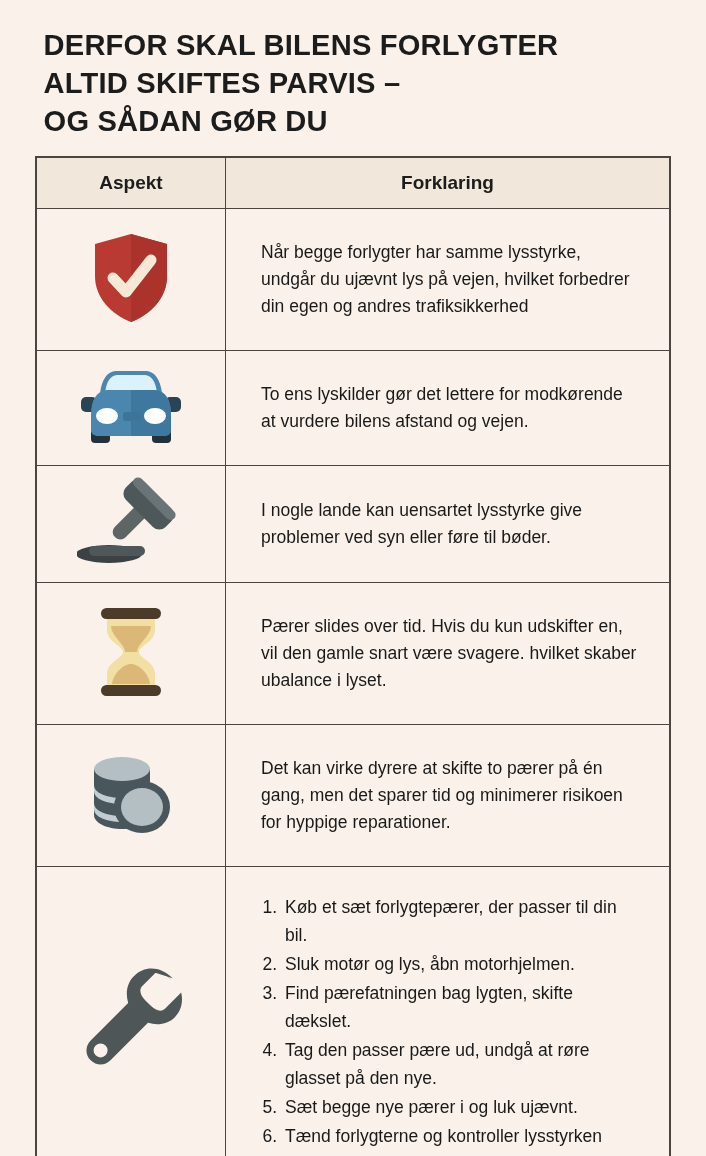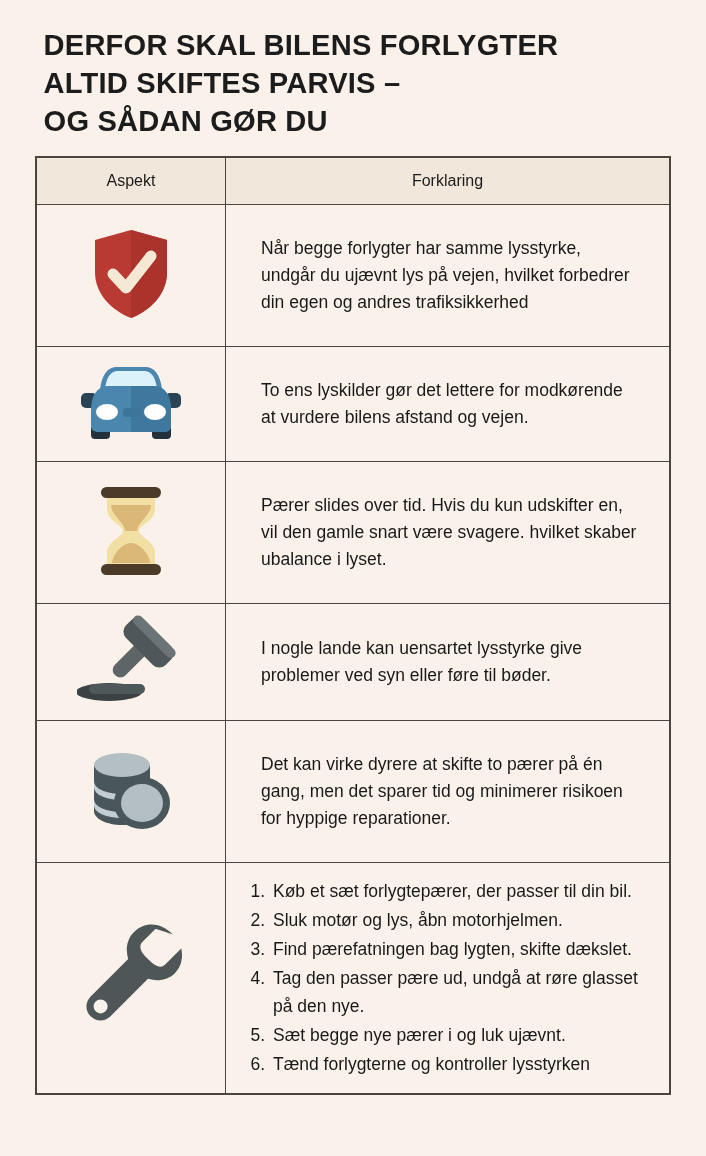--- a/index.html
+++ b/index.html
@@ -53,42 +53,42 @@
   table.infotable col.c-text { width: auto; }
 
   table.infotable th,
   table.infotable td {
     border: 1.2px solid #4a453e;
     vertical-align: middle;
     background: #faf2ea;
   }
   table.infotable thead th {
     background: #f1e8db;
-    font-size: 16px;
-    font-weight: normal;
+    font-size: 19px;
+    font-weight: bold;
     padding: 14px 6px;
     text-align: center;
     color: #1c1c1c;
   }
   td.icon-cell {
     text-align: center;
     padding: 10px 4px;
   }
   td.text-cell {
     padding: 14px 14px 14px 19px;
     font-size: 17.5px;
     line-height: 27px;
     color: #191919;
   }
   td.text-cell p {
     margin: 16px;
   }
 
   ol.steps {
-    margin: 0;
+    margin: 12px;
     padding: 0 0 0 25px;
     list-style-position: outside;
   }
   ol.steps li {
     margin: 0 0 1px 0;
     padding-left: 3px;
     font-size: 17.5px;
     line-height: 28px;
   }
 
@@ -159,56 +159,56 @@
             </span>
           </td>
           <td class="text-cell">
             <p>To ens lyskilder gør det lettere for modkørende at vurdere bilens afstand og vejen.</p>
           </td>
         </tr>
 
         <tr>
           <td class="icon-cell">
             <span class="icon-box">
-              <svg width="80" height="96" viewBox="0 0 80 96" aria-hidden="true">
-                <path d="M16 10 L64 10 L64 26 C64 38 48 42 48 48 C48 54 64 58 64 70 L64 86 L16 86 L16 70 C16 58 32 54 32 48 C32 42 16 38 16 26 Z" fill="#f2dfa4"></path>
-                <path d="M20 22 L60 22 C60 32 46 40 46 48 L34 48 C34 40 20 32 20 22 Z" fill="#dcb878"></path>
-                <path d="M40 60 C48 60 58 70 59 80 L21 80 C22 70 32 60 40 60 Z" fill="#dcb878"></path>
-                <rect x="10" y="4" width="60" height="11" rx="5.5" fill="#4d3b2a"></rect>
-                <rect x="10" y="81" width="60" height="11" rx="5.5" fill="#4d3b2a"></rect>
-              </svg>
-            </span>
-          </td>
-          <td class="text-cell">
-            <p>Pærer slides over tid. Hvis du kun udskifter en, vil den gamle snart være svagere. hvilket skaber ubalance i lyset.</p>
-          </td>
-        </tr>
-
-        <tr>
-          <td class="icon-cell">
-            <span class="icon-box">
               <svg width="108" height="92" viewBox="0 0 108 92" aria-hidden="true">
                 <g transform="rotate(45 54 46)">
                   <rect x="46" y="10" width="15" height="58" rx="7" fill="#5d6566"></rect>
                   <rect x="26" y="8" width="56" height="26" rx="9" fill="#4e5759"></rect>
                   <rect x="26" y="8" width="56" height="10" rx="5" fill="#6a7375"></rect>
                 </g>
                 <ellipse cx="32" cy="78" rx="33" ry="9" fill="#3c4244"></ellipse>
                 <rect x="12" y="70" width="56" height="10" rx="5" fill="#4e5759"></rect>
               </svg>
             </span>
           </td>
           <td class="text-cell">
             <p>I nogle lande kan uensartet lysstyrke give problemer ved syn eller føre til bøder.</p>
           </td>
         </tr>
 
         <tr>
           <td class="icon-cell">
             <span class="icon-box">
+              <svg width="80" height="96" viewBox="0 0 80 96" aria-hidden="true">
+                <path d="M16 10 L64 10 L64 26 C64 38 48 42 48 48 C48 54 64 58 64 70 L64 86 L16 86 L16 70 C16 58 32 54 32 48 C32 42 16 38 16 26 Z" fill="#f2dfa4"></path>
+                <path d="M20 22 L60 22 C60 32 46 40 46 48 L34 48 C34 40 20 32 20 22 Z" fill="#dcb878"></path>
+                <path d="M40 60 C48 60 58 70 59 80 L21 80 C22 70 32 60 40 60 Z" fill="#dcb878"></path>
+                <rect x="10" y="4" width="60" height="11" rx="5.5" fill="#4d3b2a"></rect>
+                <rect x="10" y="81" width="60" height="11" rx="5.5" fill="#4d3b2a"></rect>
+              </svg>
+            </span>
+          </td>
+          <td class="text-cell">
+            <p>Pærer slides over tid. Hvis du kun udskifter en, vil den gamle snart være svagere. hvilket skaber ubalance i lyset.</p>
+          </td>
+        </tr>
+
+        <tr>
+          <td class="icon-cell">
+            <span class="icon-box">
               <svg width="94" height="94" viewBox="0 0 94 94" aria-hidden="true">
                 <path d="M10 22 L10 68 C10 76 23 82 38 82 C53 82 66 76 66 68 L66 22 Z" fill="#49565c"></path>
                 <ellipse cx="38" cy="22" rx="28" ry="12" fill="#b4bfc4"></ellipse>
                 <path d="M10 38 C10 46 23 51 38 51 C53 51 66 46 66 38 L66 44 C66 52 53 57 38 57 C23 57 10 52 10 44 Z" fill="#c3ccd0"></path>
                 <path d="M10 56 C10 64 23 69 38 69 C53 69 66 64 66 56 L66 62 C66 70 53 75 38 75 C23 75 10 70 10 62 Z" fill="#c3ccd0"></path>
                 <ellipse cx="58" cy="60" rx="28" ry="26" fill="#49565c"></ellipse>
                 <ellipse cx="58" cy="60" rx="21" ry="19" fill="#b4bfc4"></ellipse>
               </svg>
             </span>
           </td>

